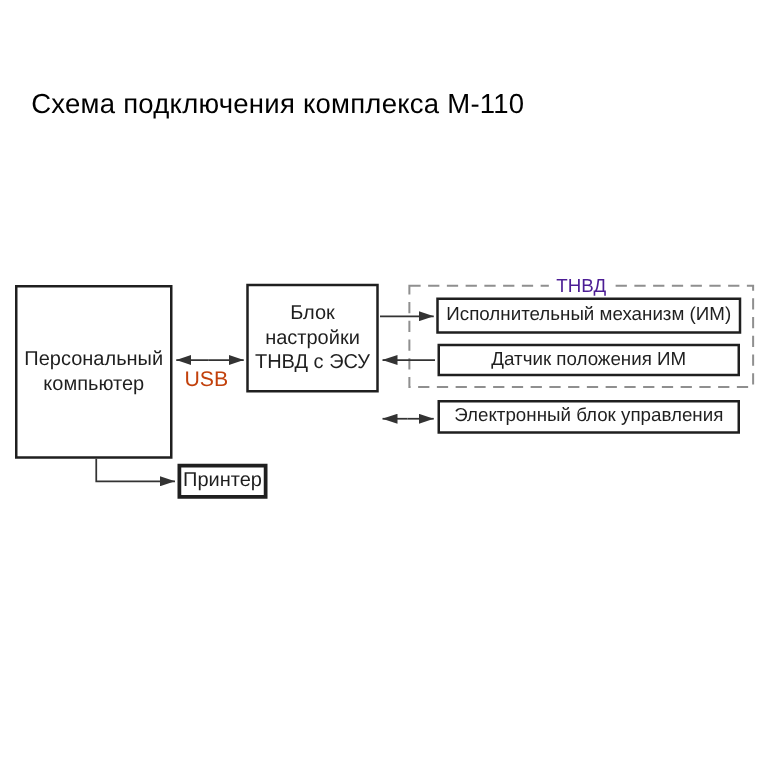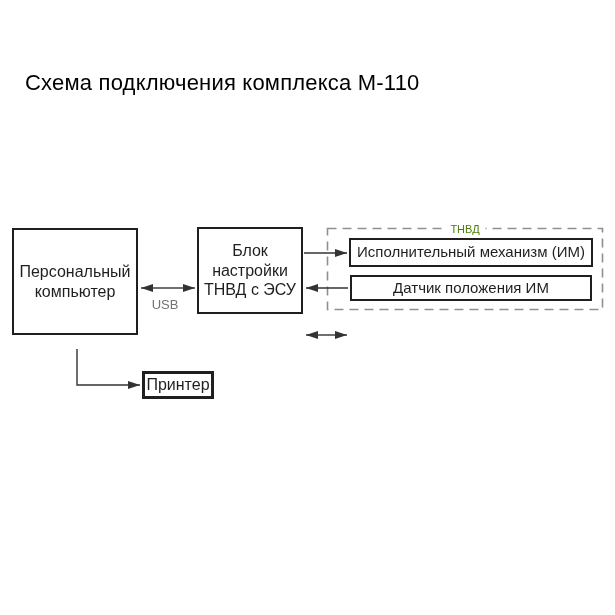--- a/index.html
+++ b/index.html
@@ -45,45 +45,45 @@
     background: #ffffff;
     border: 2px solid #1f1f1f;
     display: flex;
     align-items: center;
     justify-content: center;
     text-align: center;
     font-size: 16px;
     line-height: 1.22;
     white-space: pre-line;
   }
-  .node-pc      { left: 12px;  top: 228px; width: 126px; height: 107px; }
+  .node-pc      { left: 12px;  top: 228px; width: 126px; height: 139px; }
   .node-setup   { left: 197px; top: 227px; width: 106px; height: 87px; }
   .node-printer { left: 142px; top: 371px; width: 72px;  height: 28px; border-width: 3px; text-align: right; }
   .node-small   { font-size: 15px; }
   .node-actuator{ left: 349px; top: 238px; width: 244px; height: 29px; }
   .node-sensor  { left: 350px; top: 275px; width: 242px; height: 26px; }
   .node-ecu     { left: 350px; top: 320px; width: 242px; height: 27px; }
   .group-label {
     position: absolute;
     left: 465px;
     top: 229px;
     transform: translate(-50%, -50%);
     background: #ffffff;
     padding: 0 6px;
-    font-size: 11px;
-    color: #4d7c0f;
+    font-size: 15px;
+    color: #4c1d95;
     white-space: nowrap;
   }
   .usb-label {
     position: absolute;
     left: 165px;
     top: 304px;
     transform: translate(-50%, -50%);
-    font-size: 13px;
-    color: #737373;
+    font-size: 17px;
+    color: #c2410c;
     white-space: nowrap;
   }
 </style>
 </head>
 <body>
 
 <div class="canvas">
 
   <div class="page-title">Схема подключения комплекса М-110</div>
 
@@ -115,18 +115,19 @@
   <div class="node node-setup">Блок
 настройки
 ТНВД с ЭСУ</div>
 
   <div class="node node-printer">Принтер</div>
 
   <div class="node node-small node-sensor">Датчик положения ИМ</div>
 
   <div class="node node-small node-actuator">Исполнительный механизм (ИМ)</div>
 
+  <div class="node node-small node-ecu">Электронный блок управления</div>
 
   <div class="group-label">ТНВД</div>
 
   <div class="usb-label">USB</div>
 
 </div>
 
 </body></html>

